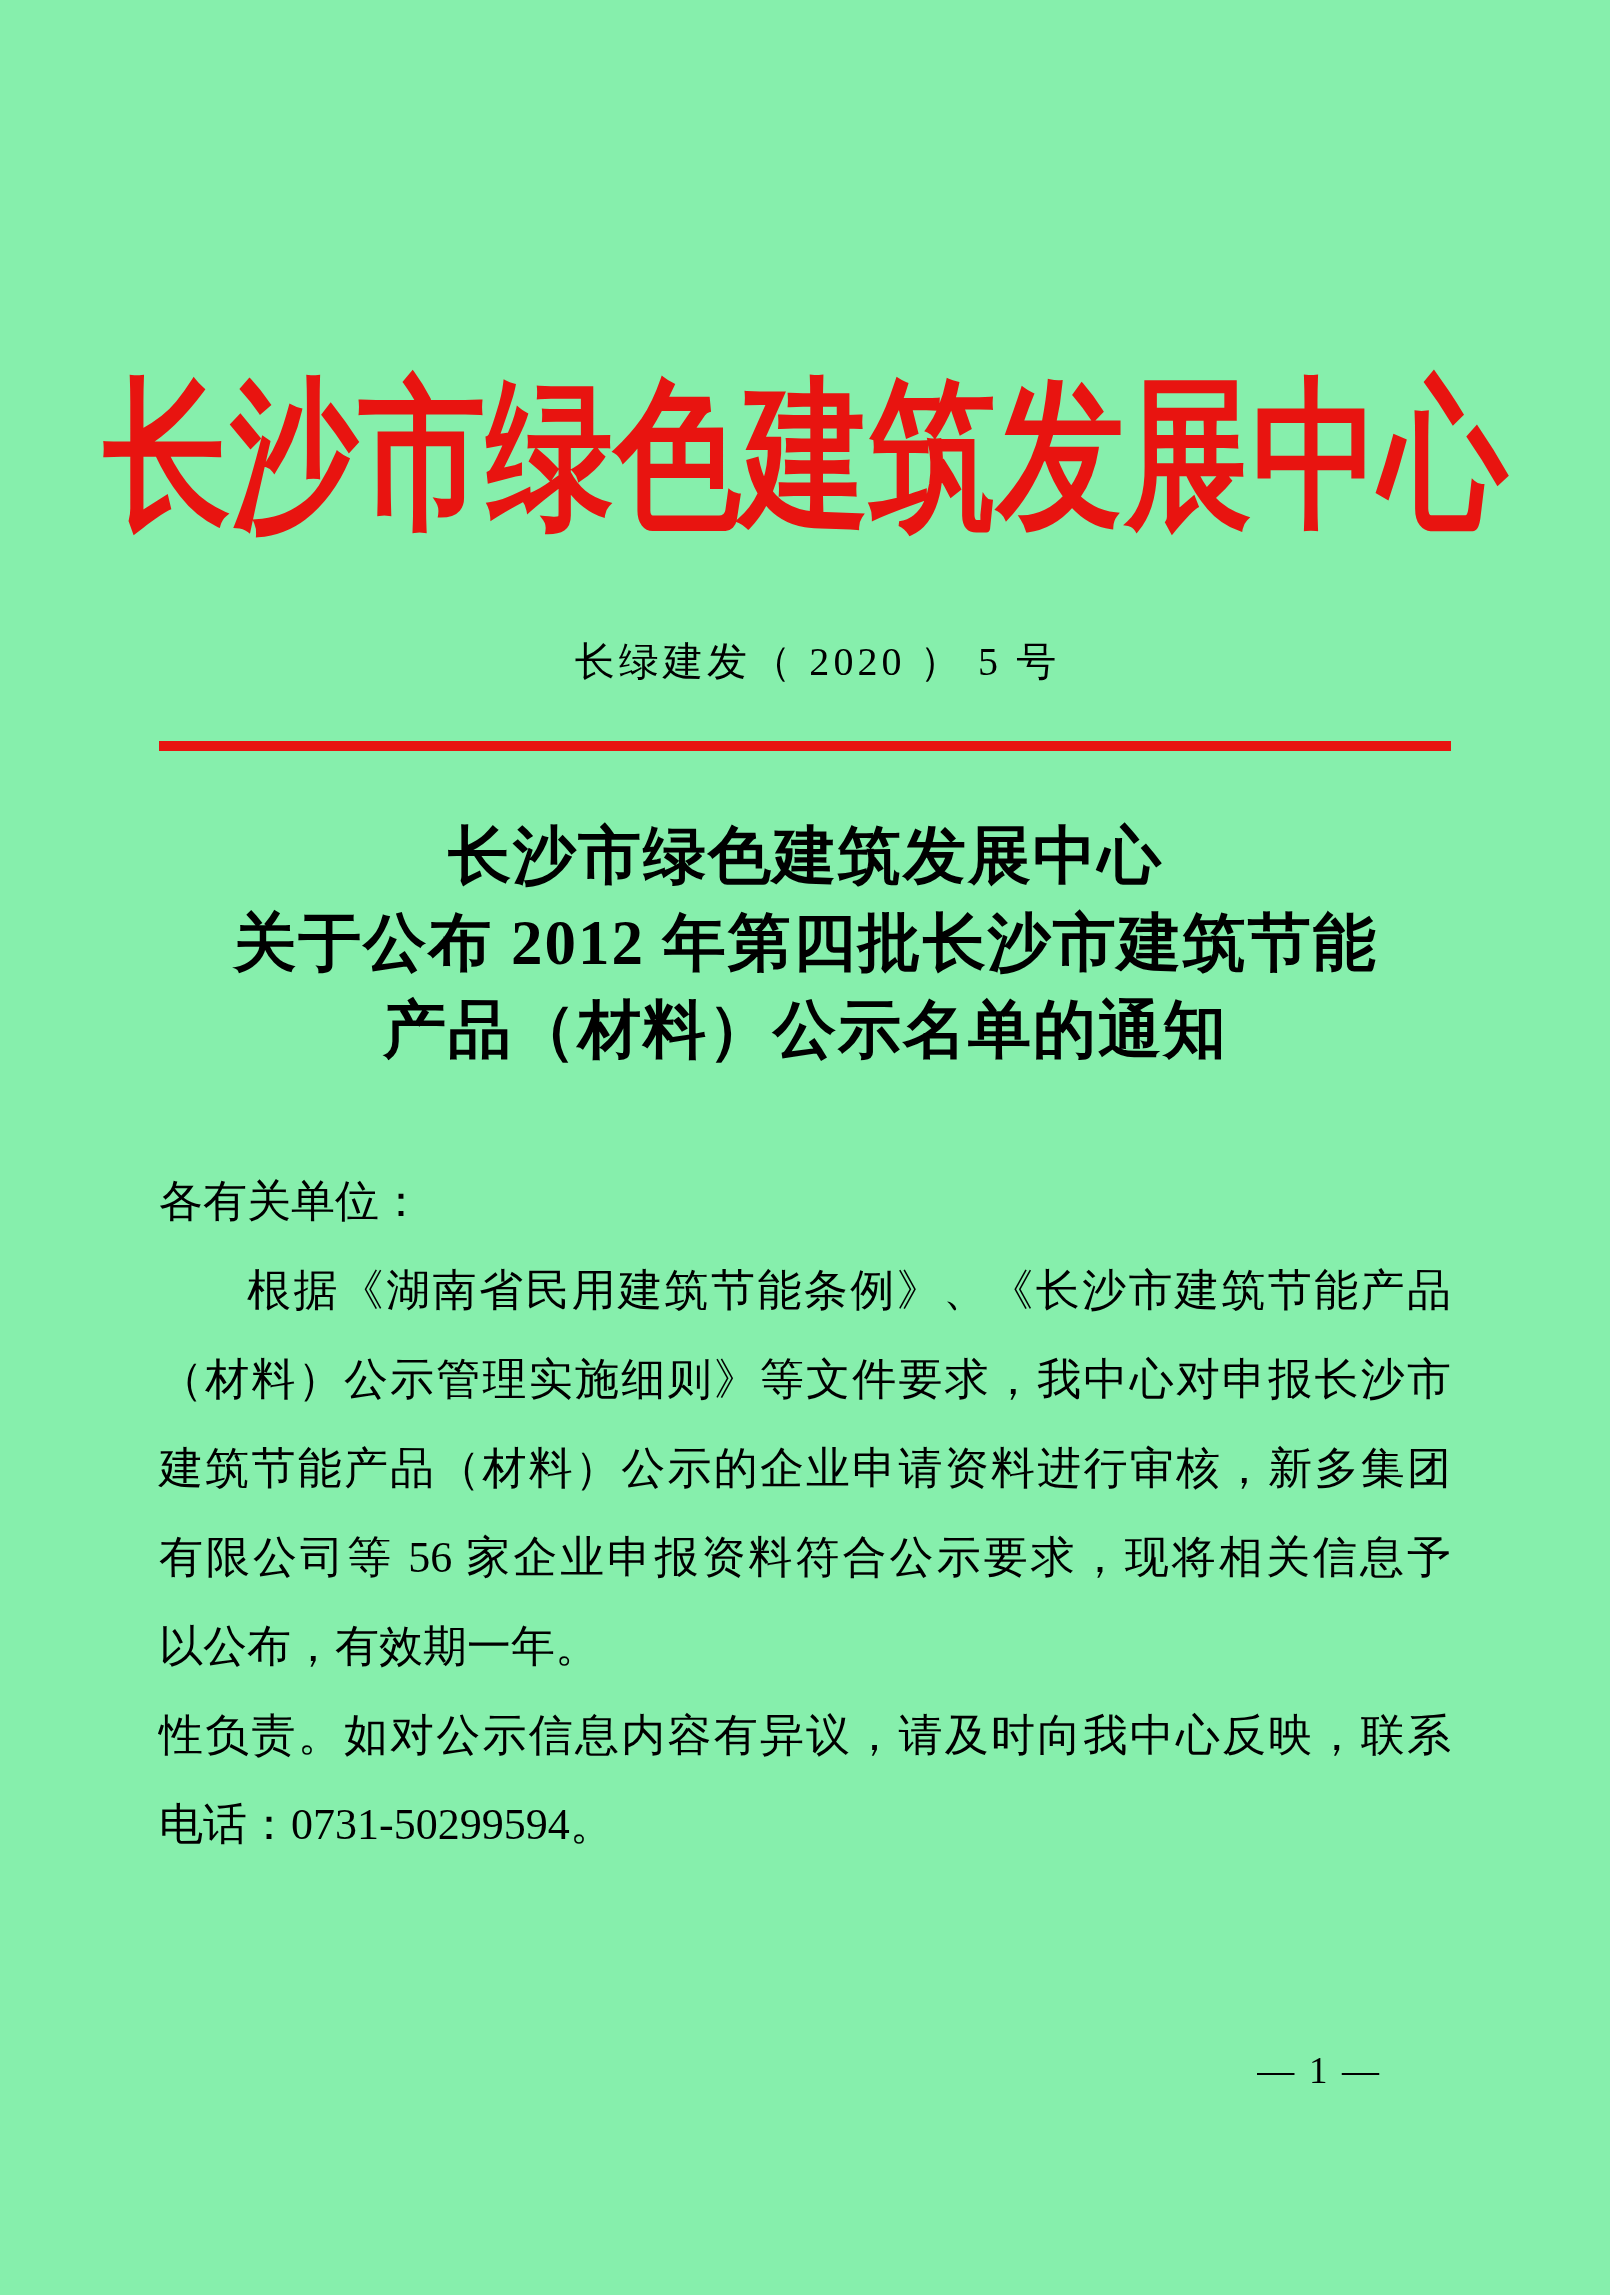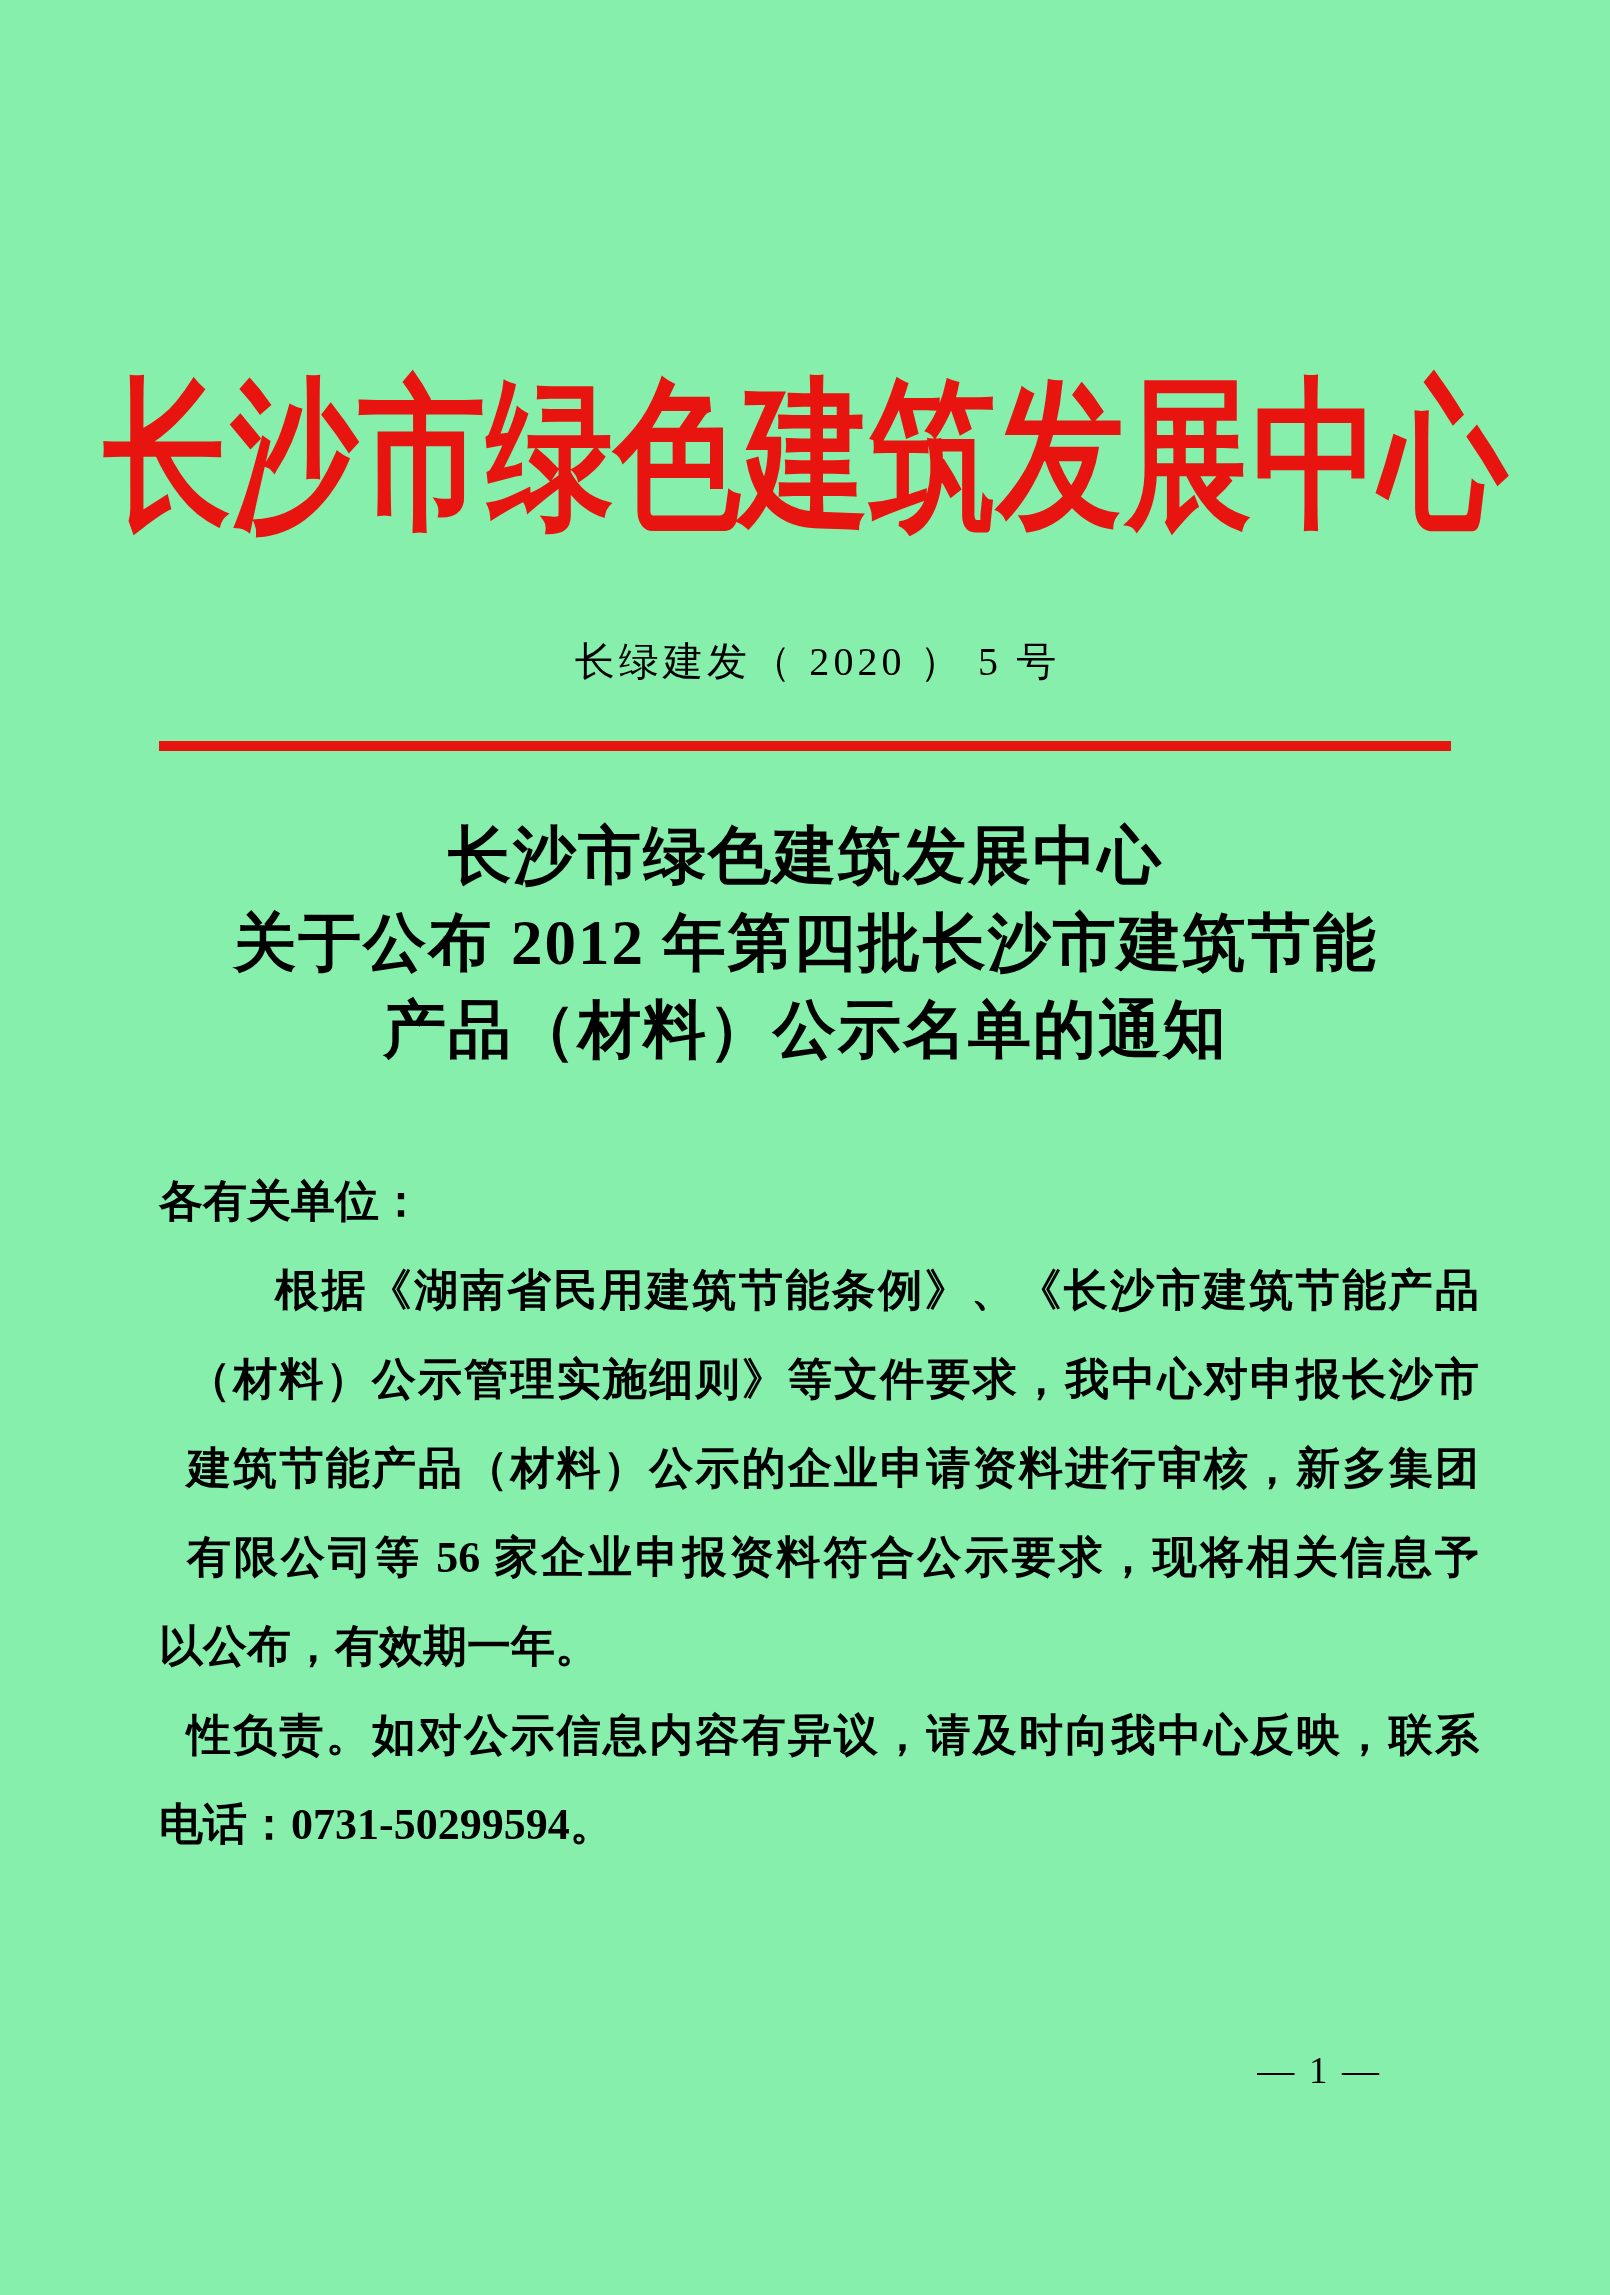--- a/index.html
+++ b/index.html
@@ -69,28 +69,27 @@
     letter-spacing: 2px;
   }
   
   .body-text {
     position: absolute;
     top: 1157px;
     left: 159px;
     width: 1292px;
     font-size: 44px;
     line-height: 89px;
-    font-weight: 700;
+    font-weight: 400;
   }
   .body-text .line { width: 100%; }
   .body-text .justify {
     text-align: justify;
     text-align-last: justify;
     text-justify: inter-character;
-    margin-left: 28px;
   }
   .body-text .indent { text-indent: 2em; }
   
   .page-number {
     position: absolute;
     top: 2047px;
     left: 1241px;
     width: 157px;
     text-align: center;
     font-size: 37px;

